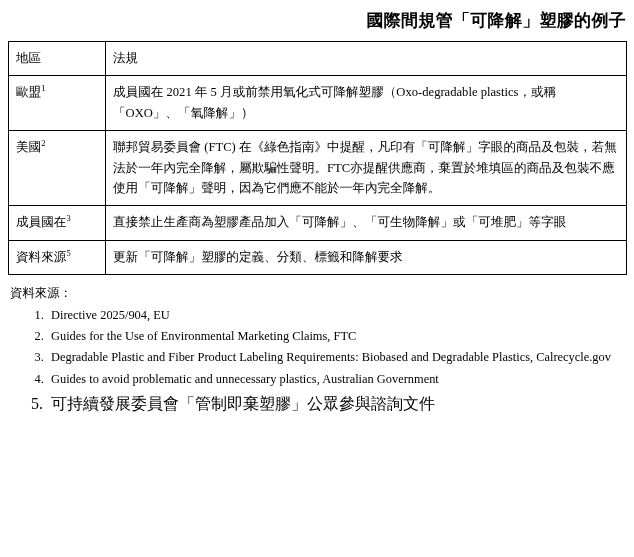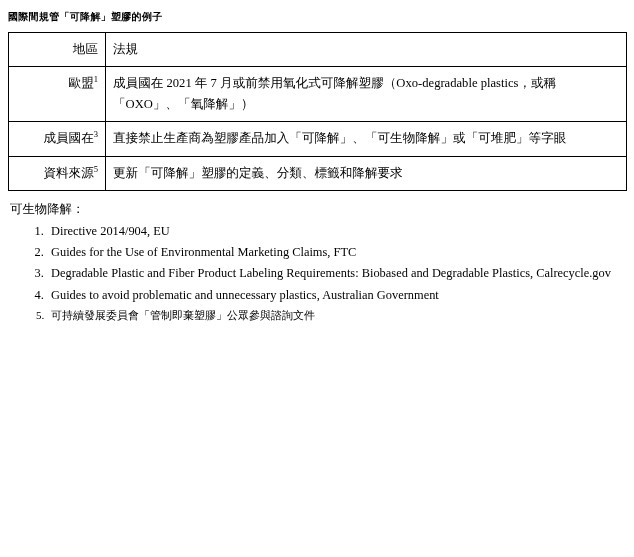--- a/index.html
+++ b/index.html
@@ -13,43 +13,42 @@
     height: 557px;
     font-family: "Liberation Serif", "DejaVu Serif", serif;
     color: #000000;
     overflow: hidden;
   }
   .page {
     width: 634px;
     padding: 8px 8px 0 8px;
   }
   .doc-title {
-    text-align: left;
-    font-size: 10px;
+    text-align: right;
+    font-size: 17px;
     font-weight: bold;
     letter-spacing: 0.3px;
     margin: 2px 0 9px 0;
     line-height: 1.3;
   }
   table.reg-table {
     border-collapse: collapse;
     width: 618px;
     table-layout: fixed;
     margin: 0 0 0 0;
   }
   table.reg-table td {
     border: 1px solid #000000;
     vertical-align: top;
     padding: 6px 7px 7px 7px;
     font-size: 12.6px;
     line-height: 1.62;
   }
   table.reg-table td.col-region {
     width: 97px;
-    text-align: right;
   }
   table.reg-table td.col-law {
     width: 521px;
   }
   sup {
     font-size: 8.5px;
     vertical-align: super;
     line-height: 0;
   }
   .src-label {
@@ -61,59 +60,63 @@
     margin: 0;
     padding-left: 39px;
     font-family: "Liberation Serif", "DejaVu Serif", serif;
   }
   ol.src-list li {
     font-size: 12.4px;
     line-height: 1.72;
     padding-left: 4px;
   }
   ol.src-list li.cjk {
-    font-size: 11px;
+    font-size: 16px;
   }
 </style>
 </head>
 <body>
 
 <div class="page">
 
   <div class="doc-title">國際間規管「可降解」塑膠的例子</div>
 
   <table class="reg-table">
     <tbody>
       <tr>
         <td class="col-region">地區</td>
         <td class="col-law">法規</td>
       </tr>
 
       <tr>
         <td class="col-region"><span>歐盟</span><sup>1</sup></td>
-        <td class="col-law">成員國在 2021 年 7 月或前禁用氧化式可降解塑膠（Oxo-degradable plastics，或稱「OXO」、「氧降解」）</td>
+        <td class="col-law">成員國在 2021 年 5 月或前禁用氧化式可降解塑膠（Oxo-degradable plastics，或稱「OXO」、「氧降解」）</td>
       </tr>
 
+      <tr>
+        <td class="col-region"><span>美國</span><sup>2</sup></td>
+        <td class="col-law">聯邦貿易委員會 (FTC) 在《綠色指南》中提醒，凡印有「可降解」字眼的商品及包裝，若無法於一年內完全降解，屬欺騙性聲明。FTC亦提醒供應商，棄置於堆填區的商品及包裝不應使用「可降解」聲明，因為它們應不能於一年內完全降解。</td>
+      </tr>
 
       <tr>
         <td class="col-region"><span>成員國在</span><sup>3</sup></td>
         <td class="col-law">直接禁止生產商為塑膠產品加入「可降解」、「可生物降解」或「可堆肥」等字眼</td>
       </tr>
 
 
       <tr>
         <td class="col-region"><span>資料來源</span><sup>5</sup></td>
         <td class="col-law">更新「可降解」塑膠的定義、分類、標籤和降解要求</td>
       </tr>
     </tbody>
   </table>
 
-  <div class="src-label">可生物降解：</div>
+  <div class="src-label">資料來源：</div>
 
   <ol class="src-list">
-    <li>Directive 2014/904, EU</li>
+    <li>Directive 2025/904, EU</li>
     <li>Guides for the Use of Environmental Marketing Claims, FTC</li>
     <li>Degradable Plastic and Fiber Product Labeling Requirements: Biobased and Degradable Plastics, Calrecycle.gov</li>
     <li>Guides to avoid problematic and unnecessary plastics, Australian Government</li>
     <li class="cjk">可持續發展委員會「管制即棄塑膠」公眾參與諮詢文件</li>
   </ol>
 
 </div>
 
 </body></html>

